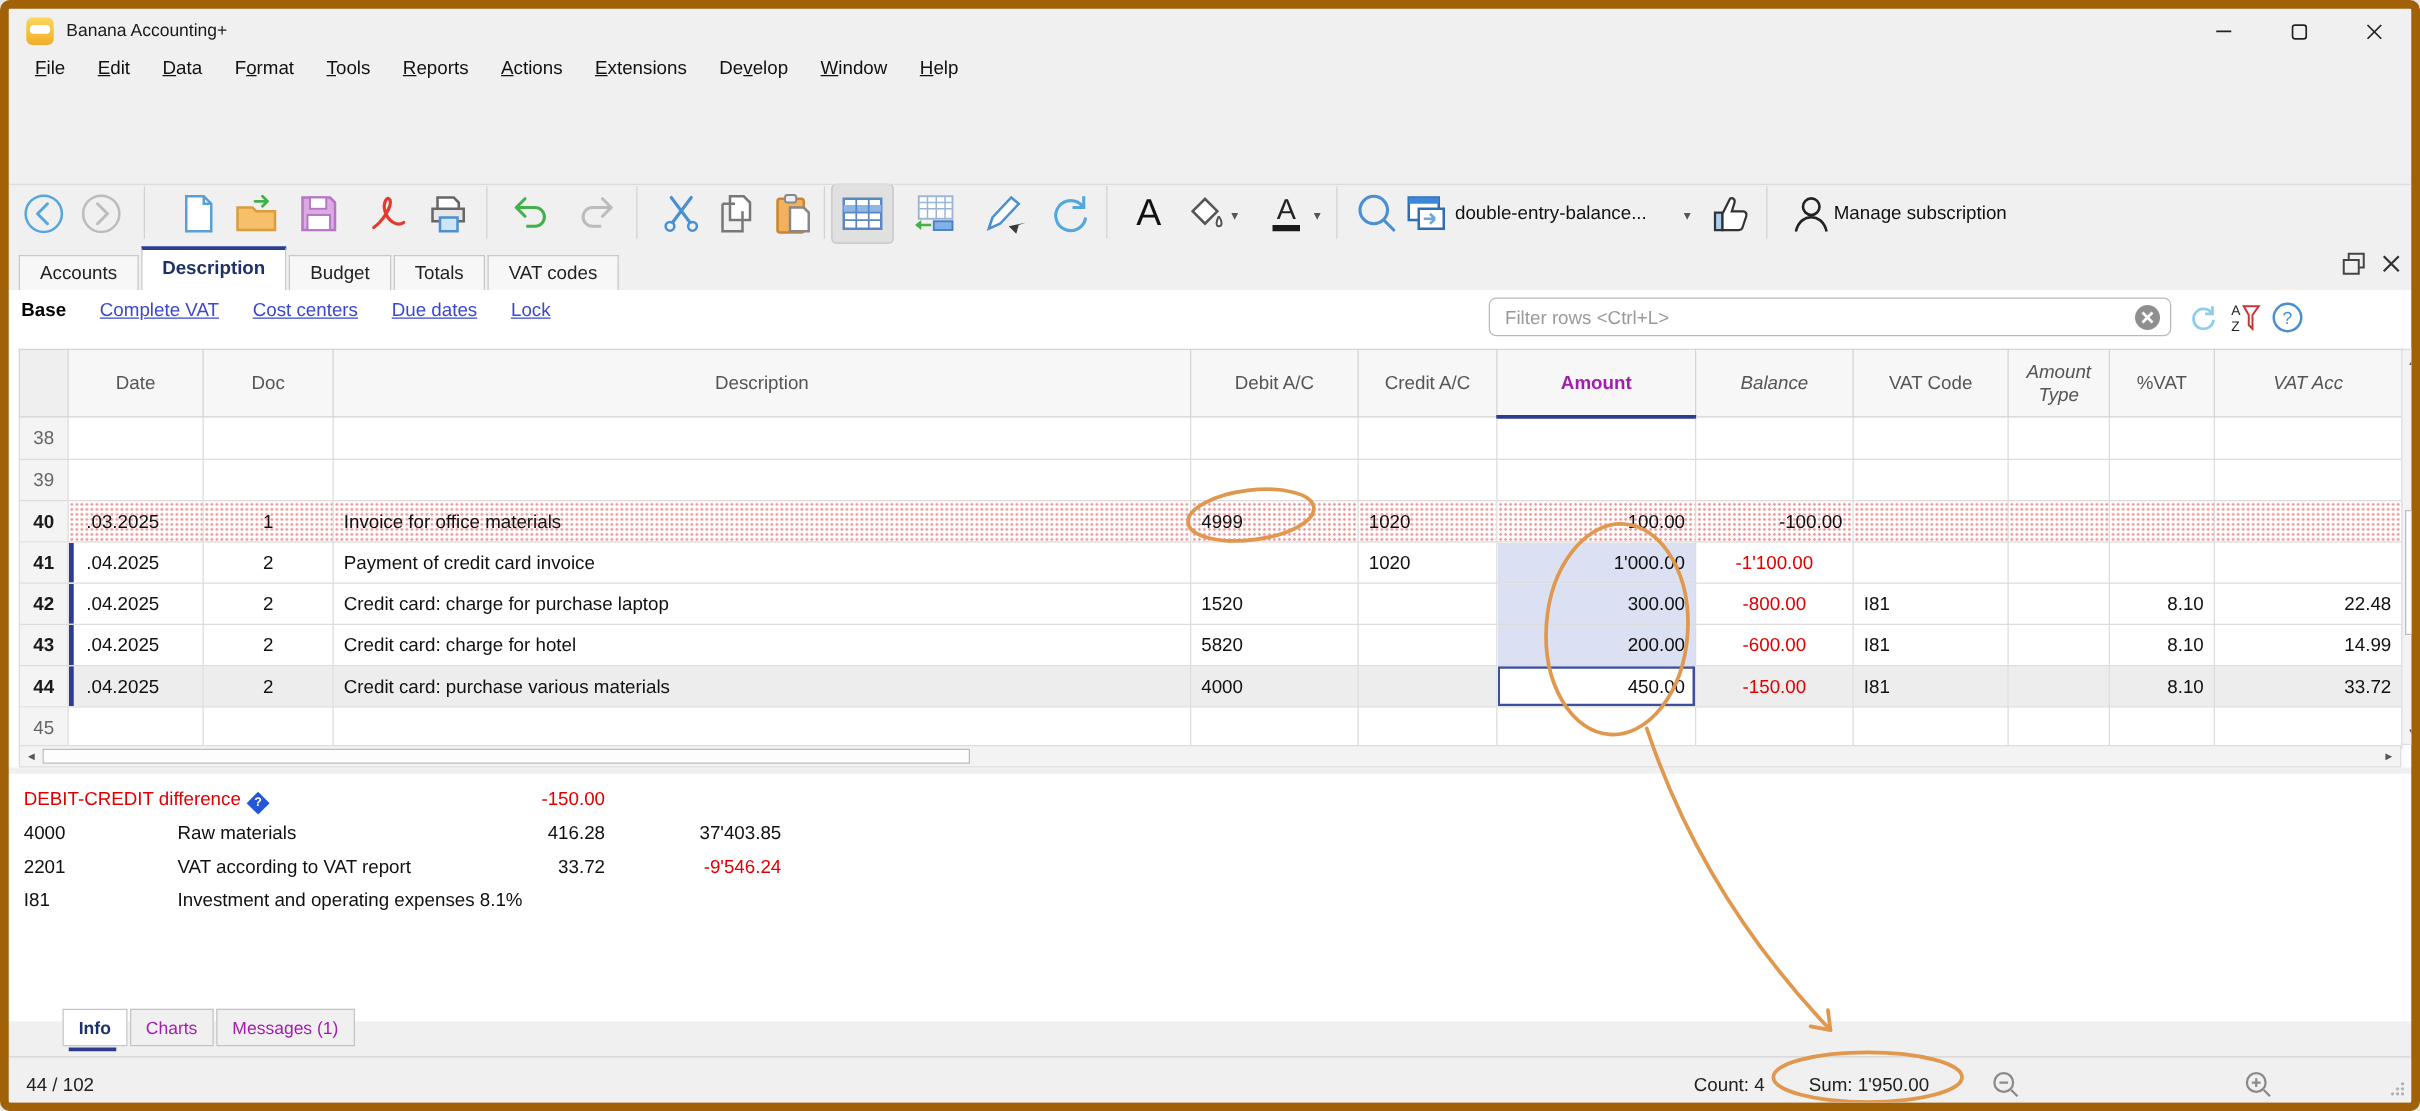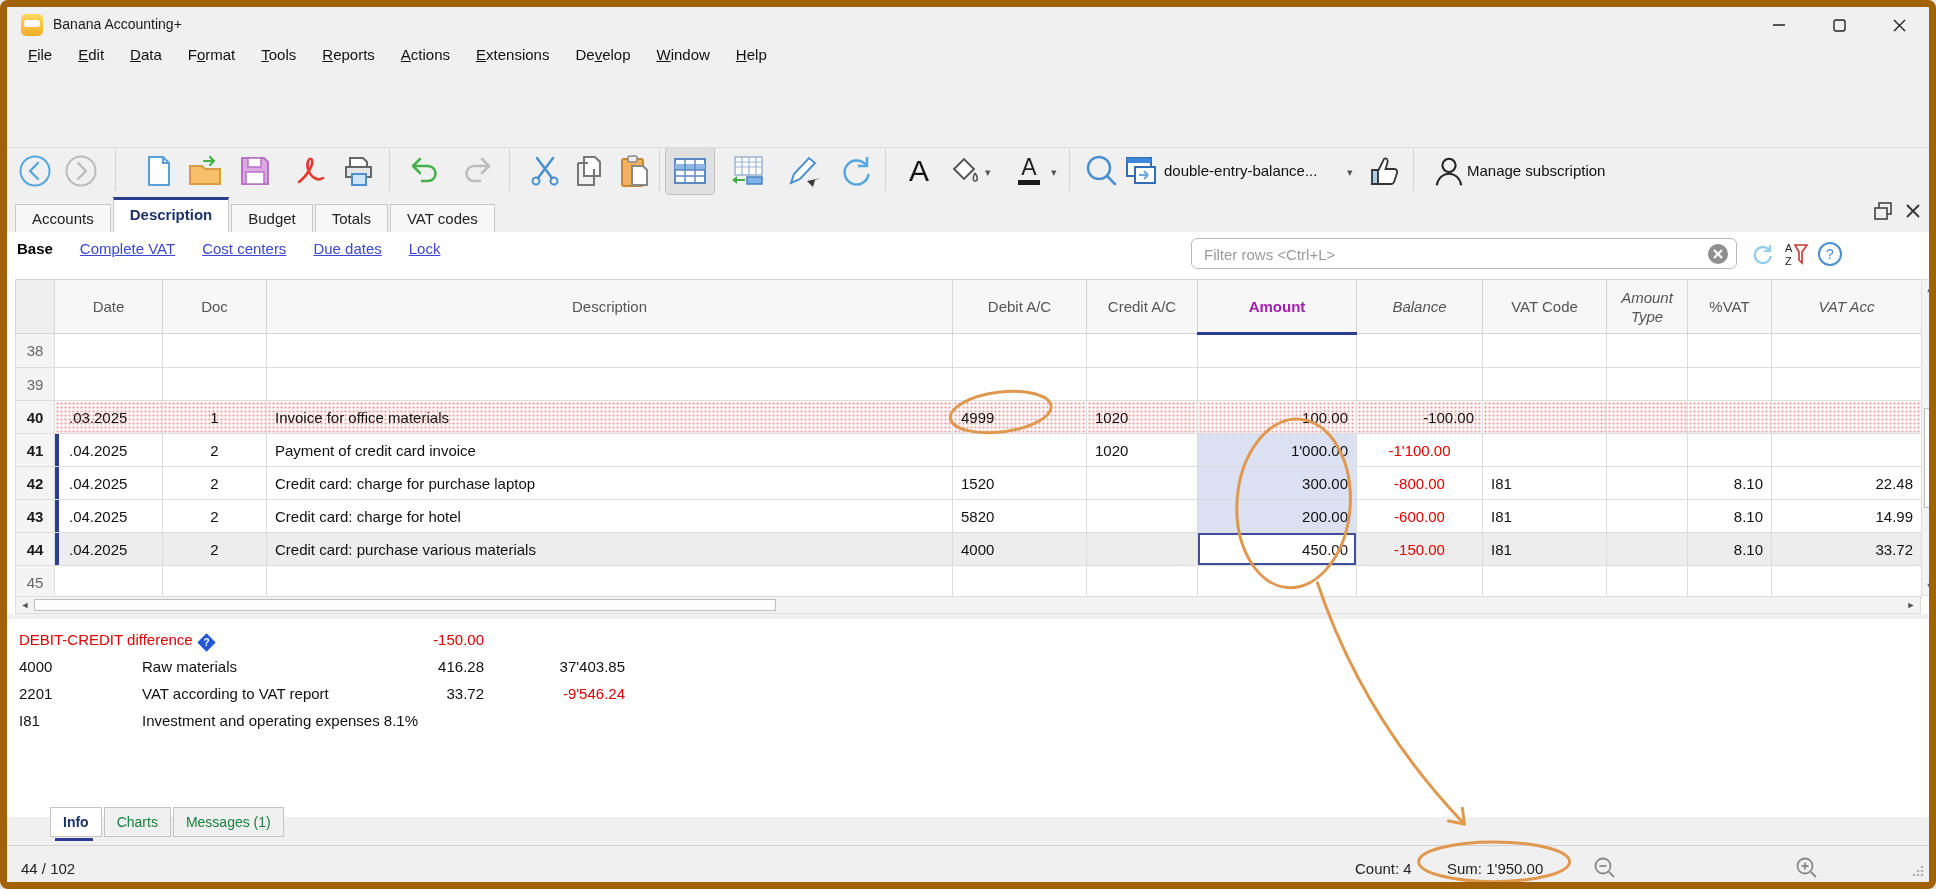--- a/index.html
+++ b/index.html
@@ -81,21 +81,21 @@
   .i-label{position:absolute;left:135px;}
   .i-v1{position:absolute;left:330px;width:147px;text-align:right;}
   .i-v2{position:absolute;left:470px;width:148px;text-align:right;}
   .red{color:var(--neg);}
   .diamond{display:inline-block;width:13px;height:13px;background:#2456d8;transform:rotate(45deg);
     margin-left:7px;position:relative;top:1px;}
   .diamond span{display:block;transform:rotate(-45deg);color:#fff;font-size:10px;font-weight:bold;
     text-align:center;line-height:13px;}
   
   .bottom-tabs{position:absolute;top:800px;left:8px;display:flex;align-items:flex-end;margin-left:35px;}
-  .btab{height:28px;line-height:28px;padding:0 12px;font-size:14px;color:#15803d;background:#f0f0f0;
+  .btab{height:28px;line-height:28px;padding:0 12px;font-size:14px;color:#a21caf;background:#f0f0f0;
     border:1px solid #c4c4c4;margin-right:2px;position:relative;}
   .btab.active{background:#fff;color:var(--tabtext);font-weight:bold;}
   .btab.active::after{content:"";position:absolute;left:4px;bottom:-5px;width:38px;height:3px;background:var(--accent);}
   .statusbar{position:absolute;top:838px;left:0;right:0;bottom:0;background:#f0f0f0;border-top:1px solid #d3d3d3;
     font-size:15px;color:#222;}
   .sb-item{position:absolute;top:14px;white-space:nowrap;}
   
   .overlay{position:absolute;inset:0;pointer-events:none;z-index:50;}
   .anno{stroke:var(--anno);fill:none;stroke-width:3;stroke-linecap:round;}
 </style>

